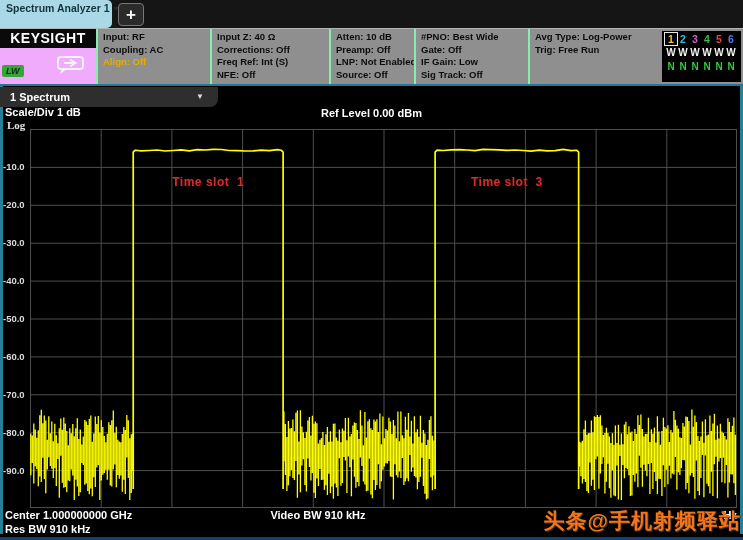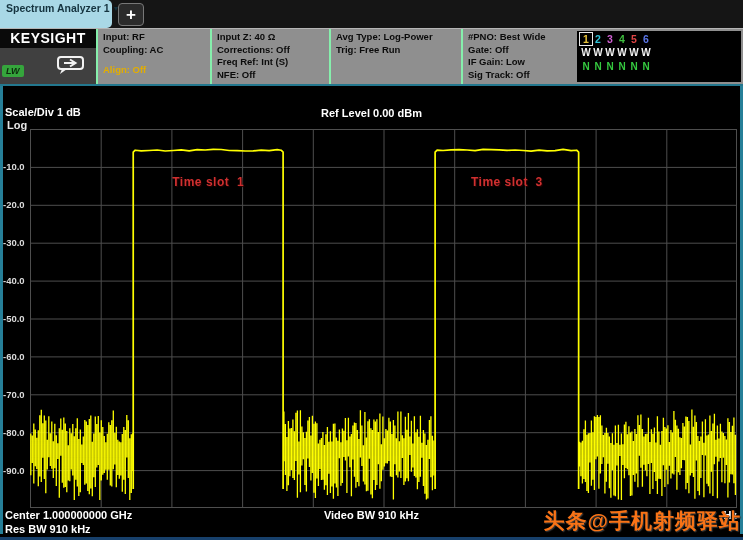--- a/index.html
+++ b/index.html
@@ -13,64 +13,64 @@
   .tab-line1{font-size:10.5px;font-weight:bold;line-height:12px;white-space:nowrap;}
   .tab-caret{font-size:7px;margin-left:3px;vertical-align:middle;}
   .tab-line2{font-size:10.5px;font-weight:bold;line-height:12px;margin-top:48px;}
   .add-tab{position:absolute;left:118px;top:3px;width:26px;height:23px;background:#2b2b2b;
            border:1px solid #777;border-radius:4px;color:#fff;font-size:17px;font-weight:bold;
            line-height:18px;text-align:center;padding:0;cursor:pointer;font-family:"Liberation Sans",sans-serif;}
 
   
   .header{position:absolute;left:0;top:28px;width:743px;height:56px;background:#8f8f8f;
           display:flex;border-top:1px solid #b5b5b5;box-sizing:border-box;}
-  .brandcell{position:relative;width:96px;background:#404040;}
+  .brandcell{position:relative;width:96px;background:#f0abfc;}
   .brand{background:#0a0a0a;color:#fff;font-size:14px;font-weight:bold;letter-spacing:.5px;
          text-align:center;line-height:19px;height:19px;}
   .bubble{position:absolute;left:56px;top:26px;}
   .lxi{position:absolute;left:2px;bottom:7px;background:#35a53c;color:#0d2b0d;font-size:9px;
        font-weight:bold;font-style:italic;padding:1px 4px;border-radius:2px;line-height:10px;}
   .hcol{box-sizing:border-box;border-left:2px solid #86efac;padding:2px 0 0 5px;
         font-size:9.5px;font-weight:bold;color:#0b0b0b;line-height:12.6px;white-space:nowrap;}
-  .hcol .warn{color:var(--warn-amber);margin-top:8px;}
+  .hcol .warn{color:var(--warn-amber);}
   .c1{width:114px;} .c2{width:119px;} .c3{width:85px;} .c4{width:114px;} .c5{width:132px;}
   .tracepanel{flex:1;background:#000;margin:2px;padding:1px 3px;box-sizing:border-box;}
   .tp-row{display:flex;height:14px;align-items:center;}
   .tp-cell{width:12px;text-align:center;font-size:10.5px;font-weight:bold;line-height:12px;cursor:pointer;}
   .tp-cell.sel{outline:1px solid #e8e8e8;}
   .tp-mode{color:#f2f2f2;font-size:10px;}
   .tp-state{color:var(--n-green);font-size:10px;}
 
   
   .topline{position:absolute;left:0;top:84px;width:743px;height:2px;background:var(--screen-border-cyan);opacity:.75;}
   .edge{position:absolute;top:86px;width:3px;height:448px;background:var(--screen-border-cyan);opacity:.8;}
   .edge.left{left:0;} .edge.right{right:0;}
   .bottomline{position:absolute;left:0;bottom:0;width:743px;height:3px;background:#17406b;}
 
   
   .trace-select{position:absolute;left:0;top:87px;width:218px;height:20px;background:#2e2e2e;
                 border-radius:0 0 8px 0;color:#fff;font-size:11px;font-weight:bold;line-height:20px;
                 padding-left:10px;box-sizing:border-box;cursor:pointer;}
   .sel-caret{position:absolute;right:14px;top:0;font-size:8px;color:#ddd;}
   .scalediv{position:absolute;left:5px;top:106px;color:#fff;font-size:11px;font-weight:bold;cursor:pointer;}
-  .logscale{position:absolute;left:7px;top:119px;color:#e6e6e6;font-size:11px;font-weight:bold;}
+  .logscale{position:absolute;left:7px;top:119px;color:#e6e6e6;font-size:11px;font-weight:bold;font-family:Liberation Serif, serif;}
   .reflevel{position:absolute;left:0;top:107px;width:743px;text-align:center;color:#fff;
             font-size:11px;font-weight:bold;cursor:pointer;}
 
   
   #plot-svg{position:absolute;left:0;top:0;}
   .slot-label{position:absolute;transform:translateX(-50%);color:var(--slot-label-red);
               font-size:12px;font-weight:bold;letter-spacing:.5px;white-space:pre;
               text-shadow:1px 1px 1px #2a0000;}
 
   
   .footer{position:absolute;left:0;top:509px;width:743px;height:28px;color:#fff;
           font-size:11px;font-weight:bold;}
   .f-left1{position:absolute;left:5px;top:0;cursor:pointer;}
-  .f-center1{position:absolute;left:0;top:0;width:743px;text-align:center;cursor:pointer;}
+  .f-center1{position:absolute;left:0;top:0;width:636px;text-align:center;cursor:pointer;}
   .f-right1{position:absolute;right:6px;top:0;cursor:pointer;}
   .f-left2{position:absolute;left:5px;top:14px;cursor:pointer;}
   .f-right2{position:absolute;right:5px;top:14px;cursor:pointer;margin-top:32px;}
 
   .watermark{position:absolute;right:2px;bottom:5px;font-size:21px;font-weight:bold;
              color:#f97316;letter-spacing:1px;text-shadow:1px 1px 1px #3a3a3a;z-index:50;white-space:nowrap;}
 </style>
 </head>
 <body>
 
@@ -100,29 +100,35 @@
       <div>Input: RF</div>
       <div>Coupling: AC</div>
       <div class="warn">Align: Off</div>
     </div>
     <div class="hcol c2">
       <div>Input Z: 40 Ω</div>
       <div>Corrections: Off</div>
       <div>Freq Ref: Int (S)</div>
       <div>NFE: Off</div>
     </div>
-    <div class="hcol c5">
-      <div>Avg Type: Log-Power</div>
-      <div>Trig: Free Run</div>
+    <div class="hcol c3">
+      <div>Atten: 10 dB</div>
+      <div>Preamp: Off</div>
+      <div>LNP: Not Enabled</div>
+      <div>Source: Off</div>
     </div>
     <div class="hcol c4">
       <div>#PNO: Best Wide</div>
       <div>Gate: Off</div>
       <div>IF Gain: Low</div>
       <div>Sig Track: Off</div>
+    </div>
+    <div class="hcol c5">
+      <div>Avg Type: Log-Power</div>
+      <div>Trig: Free Run</div>
     </div>
     <div class="tracepanel" id="trace-panel">
         <div class="tp-row">
           <span class="tp-cell tp-num sel" style="color: rgb(232, 195, 58);">1</span>
           <span class="tp-cell tp-num" style="color: rgb(47, 196, 216);">2</span>
           <span class="tp-cell tp-num" style="color: rgb(207, 95, 210);">3</span>
           <span class="tp-cell tp-num" style="color: rgb(63, 192, 63);">4</span>
           <span class="tp-cell tp-num" style="color: rgb(224, 69, 69);">5</span>
           <span class="tp-cell tp-num" style="color: rgb(91, 118, 232);">6</span>
         </div>
@@ -143,20 +149,24 @@
           <span class="tp-cell tp-state">N</span>
         </div>
       </div>
   </div>
 
   <div class="topline"></div>
   <div class="edge left"></div>
   <div class="edge right"></div>
   <div class="bottomline"></div>
 
+  <div class="trace-select">
+    <span>1 Spectrum</span>
+    <span class="sel-caret">▼</span>
+  </div>
   <div class="scalediv">Scale/Div 1 dB</div>
   <div class="logscale">Log</div>
   <div class="reflevel">Ref Level 0.00 dBm</div>
 
   <svg id="plot-svg" width="743" height="540">
       <rect x="30.5" y="129.5" width="706" height="378" fill="none" stroke="#4e4e4e" stroke-width="1"></rect>
       <line x1="101.2" y1="129" x2="101.2" y2="508" stroke="#4e4e4e" stroke-width="1"></line>
       <line x1="171.9" y1="129" x2="171.9" y2="508" stroke="#4e4e4e" stroke-width="1"></line>
       <line x1="242.6" y1="129" x2="242.6" y2="508" stroke="#4e4e4e" stroke-width="1"></line>
       <line x1="313.3" y1="129" x2="313.3" y2="508" stroke="#4e4e4e" stroke-width="1"></line>

